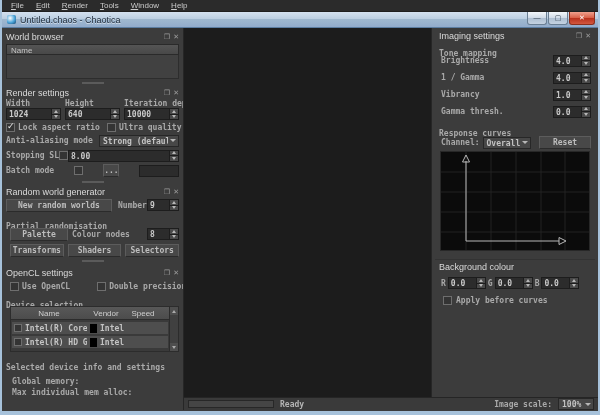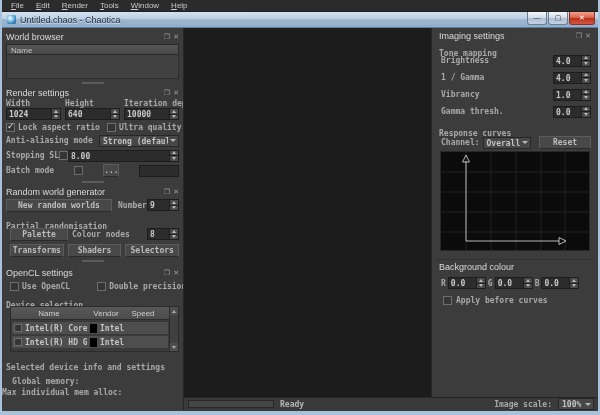--- a/index.html
+++ b/index.html
@@ -280,21 +280,21 @@
           <span class="cell c-name">Intel(R) HD Grap...</span>
           <span class="cell c-vendor">Intel</span>
         </div>
         <div class="dt-scroll">
           <i class="up"></i>
           <i class="dn"></i>
         </div>
       </div>
       <div class="pad" style="height:11px; margin-top:2px"><span class="lbl">Selected device info and settings</span></div>
       <div style="height:11px; padding-left:10px; margin-top:3px"><span class="lbl">Global memory:</span></div>
-      <div style="height:11px; "><span class="lbl">Max individual mem alloc:</span></div>
+      <div style="height:11px; padding-left:10px"><span class="lbl">Max individual mem alloc:</span></div>
     </div>
 
     <div id="right-col">
       <div id="center-row">
         <div id="render-view"></div>
 
         <div id="right-panel">
           <div class="sec-h">
             <span class="t">Imaging settings</span>
             <span class="ics">

